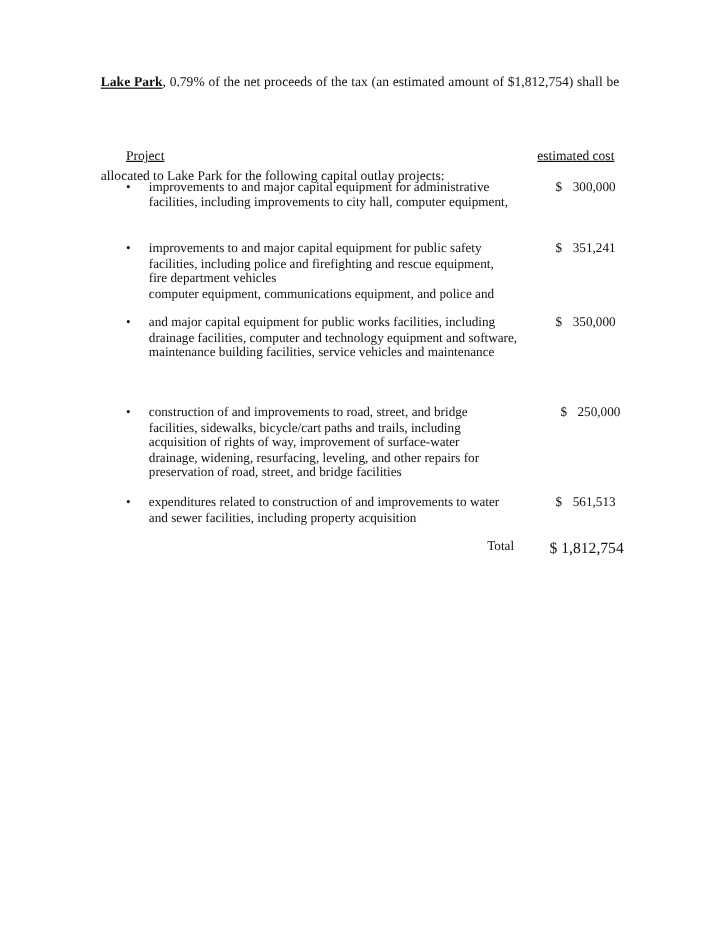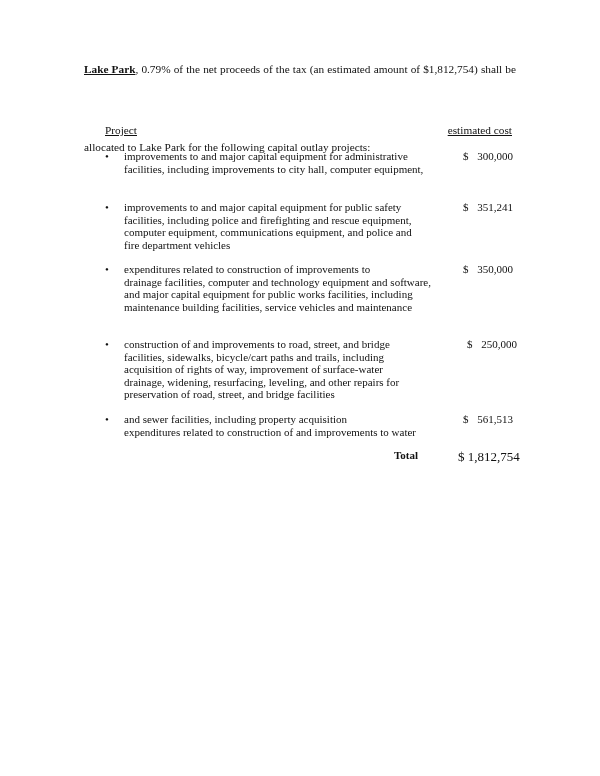--- a/index.html
+++ b/index.html
@@ -11,21 +11,21 @@
   .bold-u { font-weight: bold; text-decoration: underline; }
   .hdr { position: absolute; top: 124px; font-size: 11.3px; font-weight: normal; text-decoration: underline; }
   .hdr-project { left: 105px; }
   .hdr-cost { right: 88px; }
   .item { position: absolute; left: 105px; width: 408px; font-size: 11px; line-height: 12.6px; }
   .bullet { position: absolute; left: 0; top: 0; width: 12px; }
   .desc { position: absolute; left: 19px; width: 310px; }
   .cost { position: absolute; left: 358px; width: 50px; }
   .cost .dollar { position: absolute; left: 0; }
   .cost .amt { position: absolute; right: 0; }
-  .total-label { position: absolute; top: 449px; left: 394px; font-size: 11px; font-weight: bold; }
+  .total-label { position: absolute; top: 449px; left: 406px; font-size: 11px; }
   .total-amt { position: absolute; top: 449px; left: 458px; font-size: 13px; }
 </style>
 </head>
 <body>
 
 <div>
 
   <div class="para p1"><span class="bold-u">Lake Park</span><span>, 0.79% of the net proceeds of the tax (an estimated amount of $1,812,754) shall be</span></div>
   <div class="para p2">allocated to Lake Park for the following capital outlay projects:</div>
 
@@ -42,35 +42,34 @@
       <span class="dollar">$</span>
       <span class="amt">300,000</span>
     </div>
   </div>
 
   <div class="item" style="top:201px">
     <span class="bullet">•</span>
     <div class="desc">
       <div>improvements to and major capital equipment for public safety</div>
       <div>facilities, including police and firefighting and rescue equipment,</div>
+      <div>fire department vehicles</div>
       <div>computer equipment, communications equipment, and police and</div>
-      <div>fire department vehicles</div>
     </div>
     <div class="cost">
       <span class="dollar">$</span>
       <span class="amt">351,241</span>
     </div>
   </div>
 
   <div class="item" style="top:263px">
     <span class="bullet">•</span>
     <div class="desc" style="width:320px">
-      <div>expenditures related to construction of improvements to</div>
+      <div>and major capital equipment for public works facilities, including</div>
       <div>drainage facilities, computer and technology equipment and software,</div>
-      <div>and major capital equipment for public works facilities, including</div>
       <div>maintenance building facilities, service vehicles and maintenance</div>
     </div>
     <div class="cost">
       <span class="dollar">$</span>
       <span class="amt">350,000</span>
     </div>
   </div>
 
   <div class="item" style="top:338px">
     <span class="bullet">•</span>
@@ -83,22 +82,22 @@
     </div>
     <div class="cost" style="left:362px">
       <span class="dollar">$</span>
       <span class="amt">250,000</span>
     </div>
   </div>
 
   <div class="item" style="top:413px">
     <span class="bullet">•</span>
     <div class="desc" style="width:330px">
+      <div>expenditures related to construction of and improvements to water</div>
       <div>and sewer facilities, including property acquisition</div>
-      <div>expenditures related to construction of and improvements to water</div>
     </div>
     <div class="cost">
       <span class="dollar">$</span>
       <span class="amt">561,513</span>
     </div>
   </div>
 
   <div class="total-label">Total</div>
   <div class="total-amt">$ 1,812,754</div>
 

